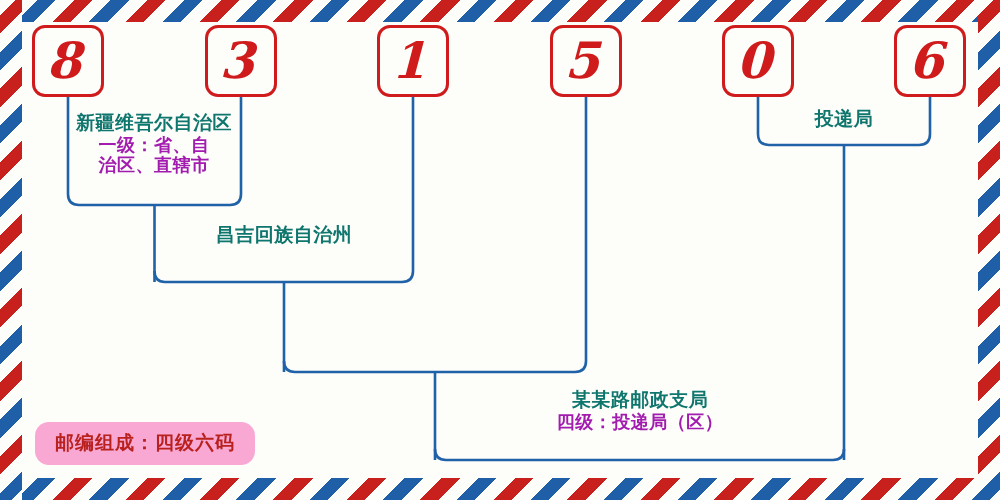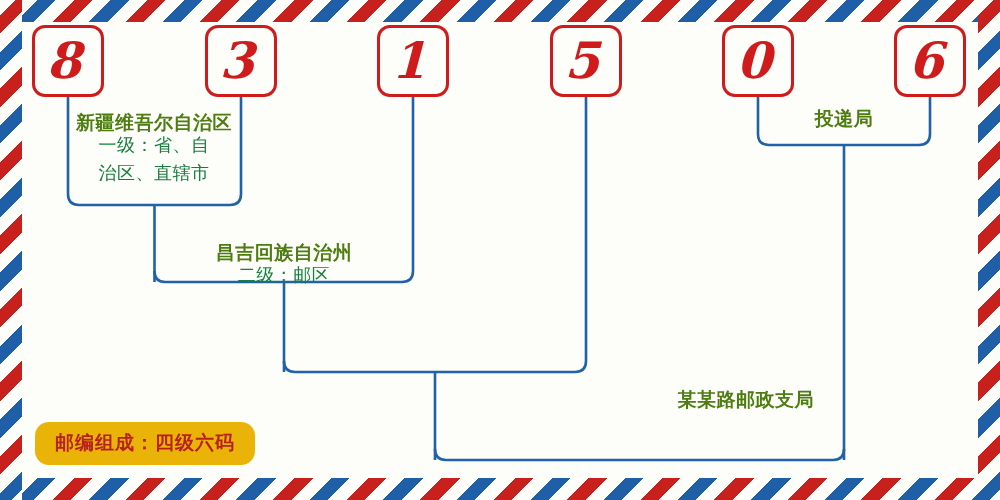--- a/index.html
+++ b/index.html
@@ -66,42 +66,42 @@
   .label-group {
     position: absolute;
     z-index: 30;
     text-align: center;
     white-space: nowrap;
     line-height: 1.12;
   }
   .lbl-name {
     font-family: "DejaVu Serif", serif;
     font-weight: 700;
-    color: #4d7c0f;
+    color: #0f766e;
     font-size: 19px;
     letter-spacing: 0.5px;
   }
   .lbl-level {
     font-family: "DejaVu Sans", sans-serif;
-    font-weight: 400;
-    color: #15803d;
+    font-weight: 700;
+    color: #a21caf;
     font-size: 18px;
     letter-spacing: 0.5px;
     margin-top: 2px;
   }
 
   
   #legend-badge {
     position: absolute;
     left: 35px;
     top: 422px;
     z-index: 30;
     padding: 8px 20px 9px 20px;
     border-radius: 14px;
-    background: #eab308;
+    background: #f9a8d4;
     font-family: "DejaVu Serif", serif;
     font-weight: 700;
     font-size: 19px;
     color: #b8211e;
     letter-spacing: 1px;
     white-space: nowrap;
   }
 </style>
 </head>
 <body>
@@ -161,33 +161,33 @@
       <span class="digit-glyph">0</span>
     </div>
     <div class="digit-box" style="left:894px">
       <span class="digit-glyph">6</span>
     </div>
   </div>
 
   <div class="label-group" style="left:59px; top:112px; width:190px;">
     <div class="lbl-name">新疆维吾尔自治区</div>
     <div class="lbl-level">一级：省、自</div>
-    <div class="lbl-level" style="margin-top:8px">治区、直辖市</div>
+    <div class="lbl-level" style="margin-top:0">治区、直辖市</div>
   </div>
 
-  <div class="label-group" style="left:178px; top:242px; width:212px;">
+  <div class="label-group" style="left:178px; top:224px; width:212px;">
     <div class="lbl-name">昌吉回族自治州</div>
-    <div class="lbl-level">二级：邮区</div>
   </div>
 
   <div class="label-group" style="left:308px; top:306px; width:290px;">
   </div>
 
-  <div class="label-group" style="left:524px; top:389px; width:290px;text-align:right;">
+  <div class="label-group" style="left:495px; top:389px; width:290px;">
     <div class="lbl-name">某某路邮政支局</div>
+    <div class="lbl-level">四级：投递局（区）</div>
   </div>
 
   <div class="label-group" style="left:784px; top:108px; width:120px;">
     <div class="lbl-name">投递局</div>
   </div>
 
   <div id="legend-badge">邮编组成：四级六码</div>
 
 </div>
 

